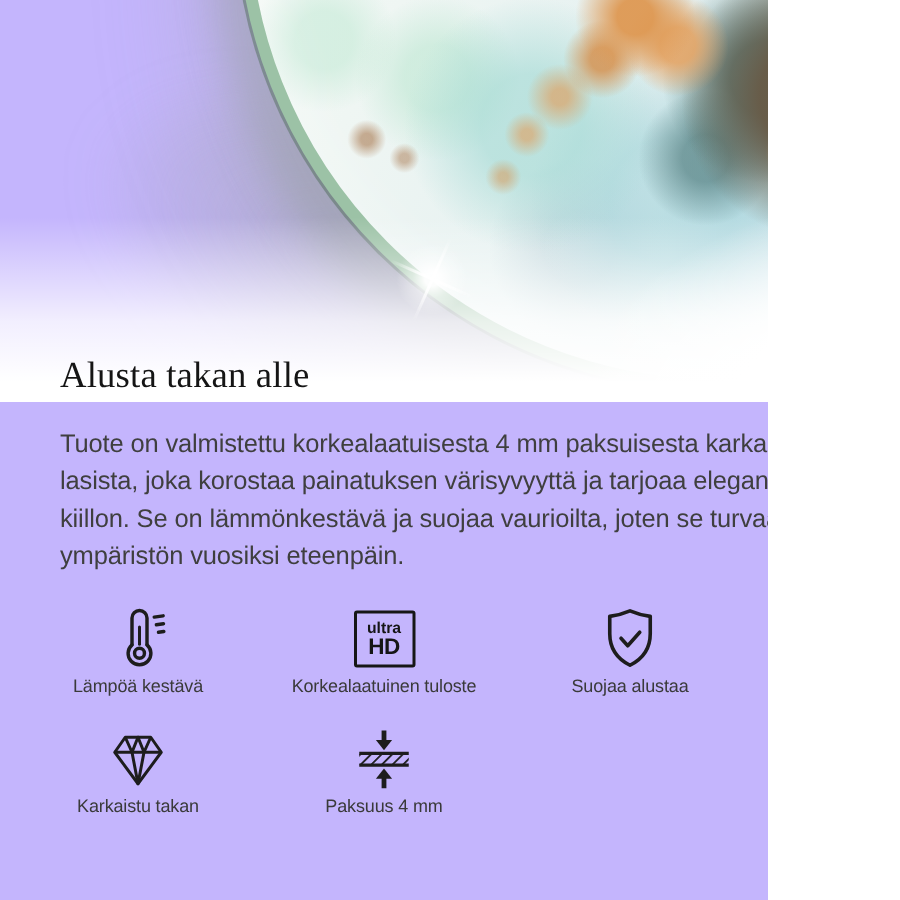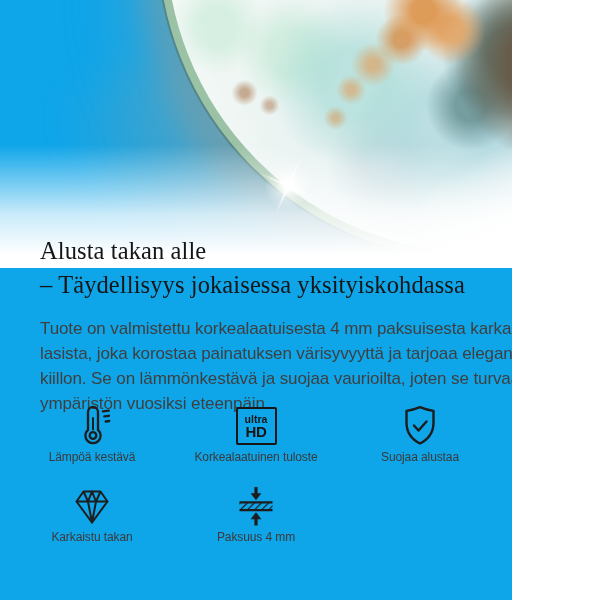--- a/index.html
+++ b/index.html
@@ -1,16 +1,16 @@
 <!DOCTYPE html>
 <html><head>
 <meta charset="utf-8">
 <style>
   html,body{margin:0;padding:0;}
-  .page{position:relative;width:512px;height:600px;background:#0ea5e9;overflow:hidden;
+  .page{position:relative;width:512px;height:600px;background:#c4b5fd;overflow:hidden;
         font-family:"Liberation Sans",sans-serif;}
 
   
   .hero{position:absolute;left:0;top:0;width:600px;height:268px;overflow:hidden;z-index:1;}
   .soft-shadow{position:absolute;left:-10px;top:38px;width:500px;height:270px;border-radius:50%;
         transform:rotate(24deg);filter:blur(14px);
         background:radial-gradient(ellipse closest-side,rgba(150,158,153,.32),rgba(150,158,153,.16) 55%,rgba(150,158,153,0) 78%);}
   .glass{position:absolute;left:158px;top:-383px;width:644px;height:644px;box-sizing:border-box;
         border-radius:50%;border:8px solid #9cc2a6;background-color:#e7f2f1;
         box-shadow:0 0 0 2px rgba(74,104,82,.45),
@@ -79,21 +79,21 @@
     <div class="glass"></div>
     <div class="hero-fade"></div>
     <div class="sparkle">
       <i class="ray r1"></i>
         <i class="ray r2"></i>
         <i class="glow"></i>
     </div>
   </div>
 
   <div class="content">
-    <h1><span>Alusta takan alle</span><br><span>– Täydellisyys jokaisessa yksityiskohdassa</span></h1>
+    <h1><span>Alusta takan alle</span><br></h1>
     <p>Tuote on valmistettu korkealaatuisesta 4 mm paksuisesta karkaistusta lasista, joka korostaa painatuksen värisyvyyttä ja tarjoaa elegantin kiillon. Se on lämmönkestävä ja suojaa vaurioilta, joten se turvaa takan ympäristön vuosiksi eteenpäin.</p>
   </div>
 
   <div class="features">
 
     <div class="feature">
       <div class="icon-wrap">
         <svg class="icon" width="48" height="48" viewBox="0 0 48 48" fill="none" stroke="#1d1d1d" stroke-width="2.3" stroke-linecap="round">
           <path d="M20 27.9 V10 a5 5 0 0 1 10 0 V27.9"></path>
           <path d="M20 27.9 A7.6 7.6 0 1 0 30 27.9"></path>

